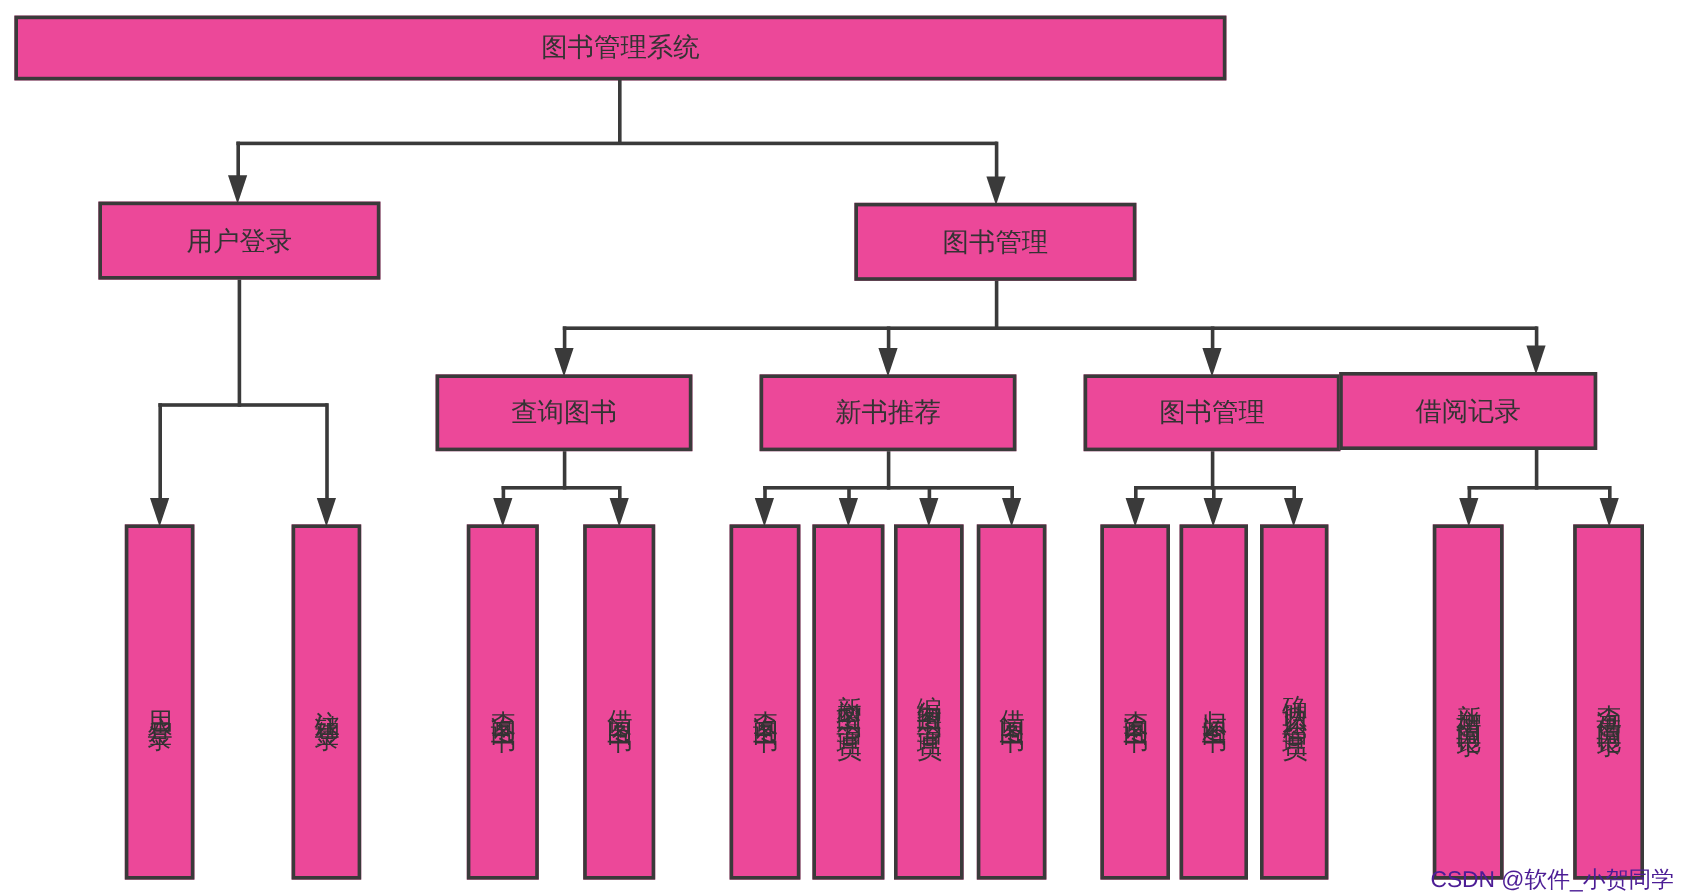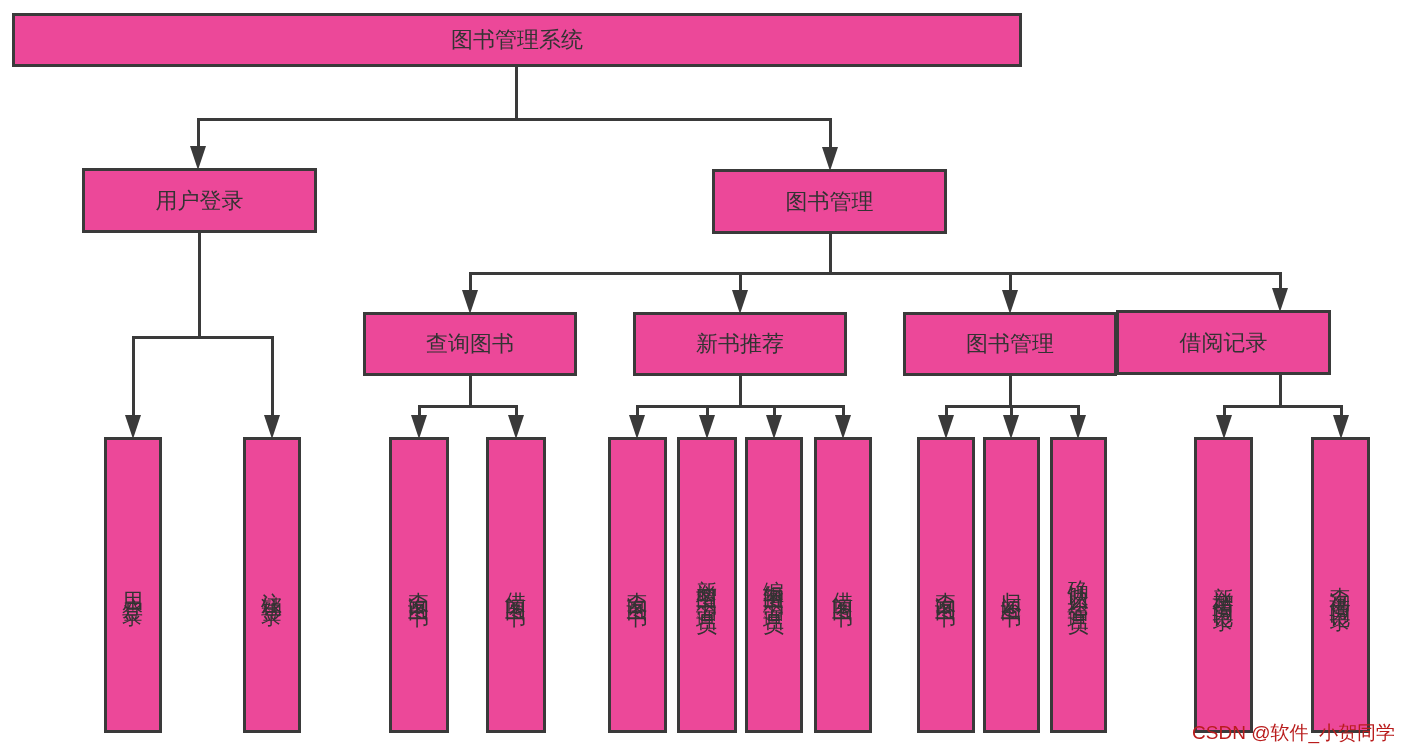--- a/index.html
+++ b/index.html
@@ -121,14 +121,14 @@
       <div class="arrowhead" style="left: 629px; top: 415px; border-top-color: rgb(58, 58, 58);"></div>
       <div class="arrowhead" style="left: 699px; top: 415px; border-top-color: rgb(58, 58, 58);"></div>
       <div class="arrowhead" style="left: 766px; top: 415px; border-top-color: rgb(58, 58, 58);"></div>
       <div class="arrowhead" style="left: 835px; top: 415px; border-top-color: rgb(58, 58, 58);"></div>
       <div class="arrowhead" style="left: 938px; top: 415px; border-top-color: rgb(58, 58, 58);"></div>
       <div class="arrowhead" style="left: 1003px; top: 415px; border-top-color: rgb(58, 58, 58);"></div>
       <div class="arrowhead" style="left: 1070px; top: 415px; border-top-color: rgb(58, 58, 58);"></div>
       <div class="arrowhead" style="left: 1216px; top: 415px; border-top-color: rgb(58, 58, 58);"></div>
       <div class="arrowhead" style="left: 1333px; top: 415px; border-top-color: rgb(58, 58, 58);"></div>
     </div>
-  <div id="watermark" style="color: #b91c1c; text-align: right;">CSDN @软件_小贺同学</div>
+  <div id="watermark" style="color: #4c1d95; text-align: right;">CSDN @软件_小贺同学</div>
 </div>
 
 </body></html>

